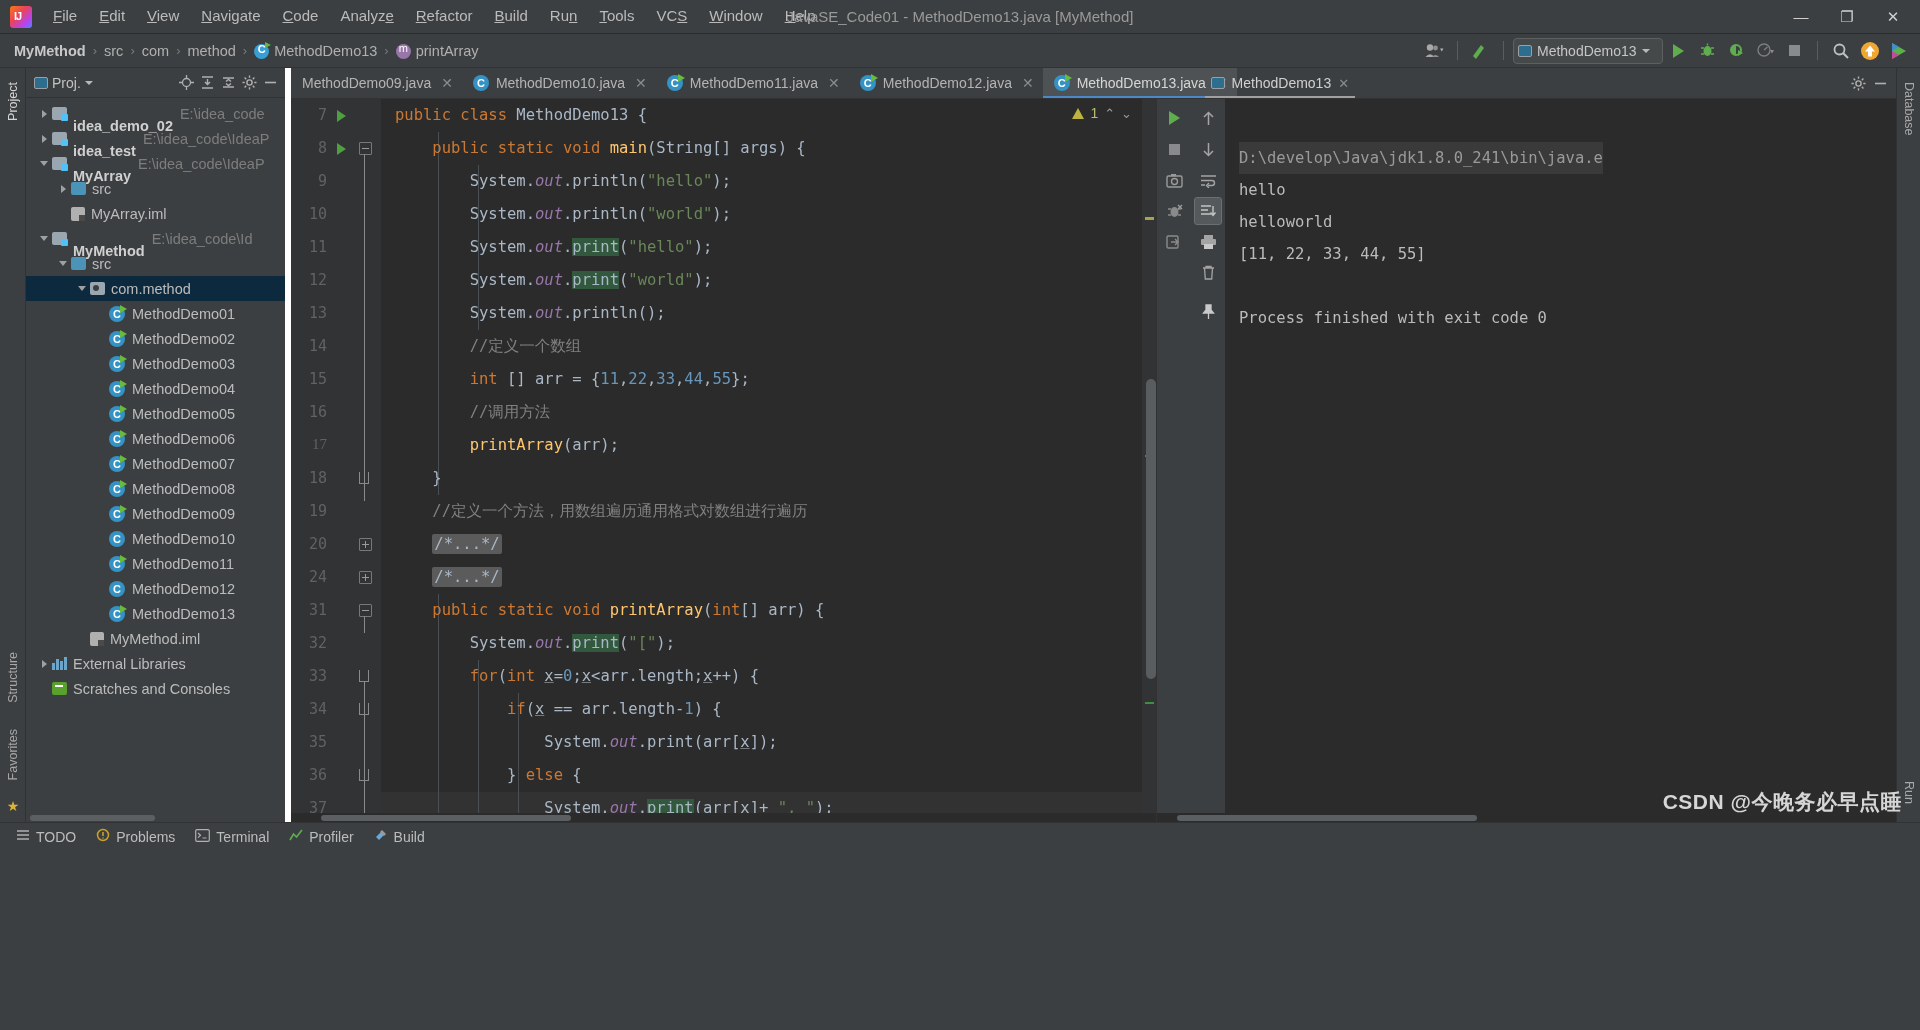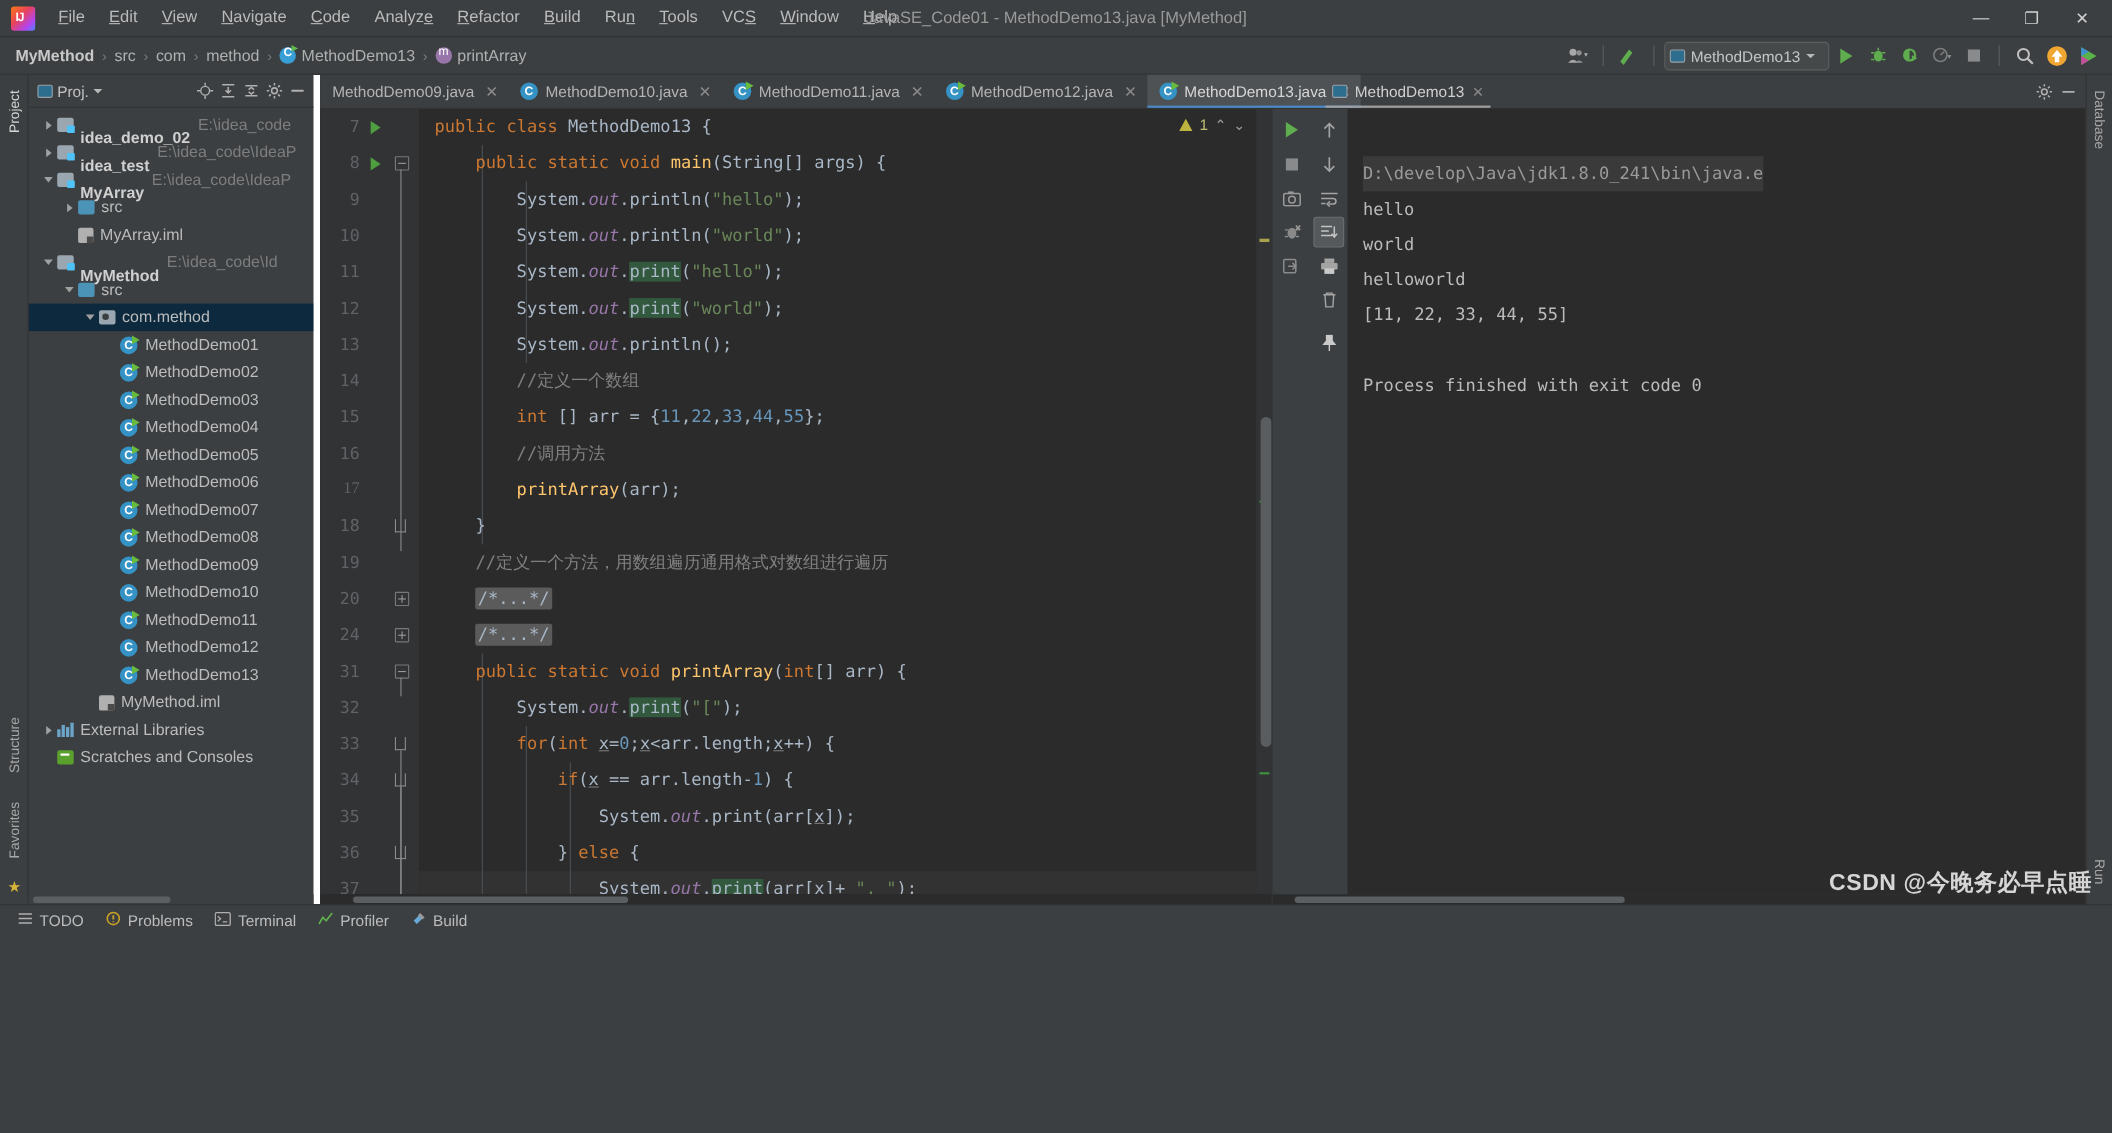--- a/index.html
+++ b/index.html
@@ -790,21 +790,20 @@
           </div>
           <div class="rbtn" style="margin-top:8px;">
             <svg width="15" height="16" viewBox="0 0 15 16">
                 <path d="M5 1 h5 v5 l2.5 3 h-10 L5 6 Z M7.5 9 v6" stroke="#c9c9c9" stroke-width="1.3" fill="#c9c9c9"></path>
               </svg>
           </div>
         </div>
         <div class="console" id="console">
             <div><span class="cmdline">D:\develop\Java\jdk1.8.0_241\bin\java.e</span></div>
             <div>hello</div>
-            <div>world</div>
             <div>helloworld</div>
             <div>[11, 22, 33, 44, 55]</div>
             <div>&nbsp;</div>
             <div>Process finished with exit code 0</div>
           </div>
       </div>
       <div class="console-hscroll">
           <div class="thumb"></div>
         </div>
     </div>

